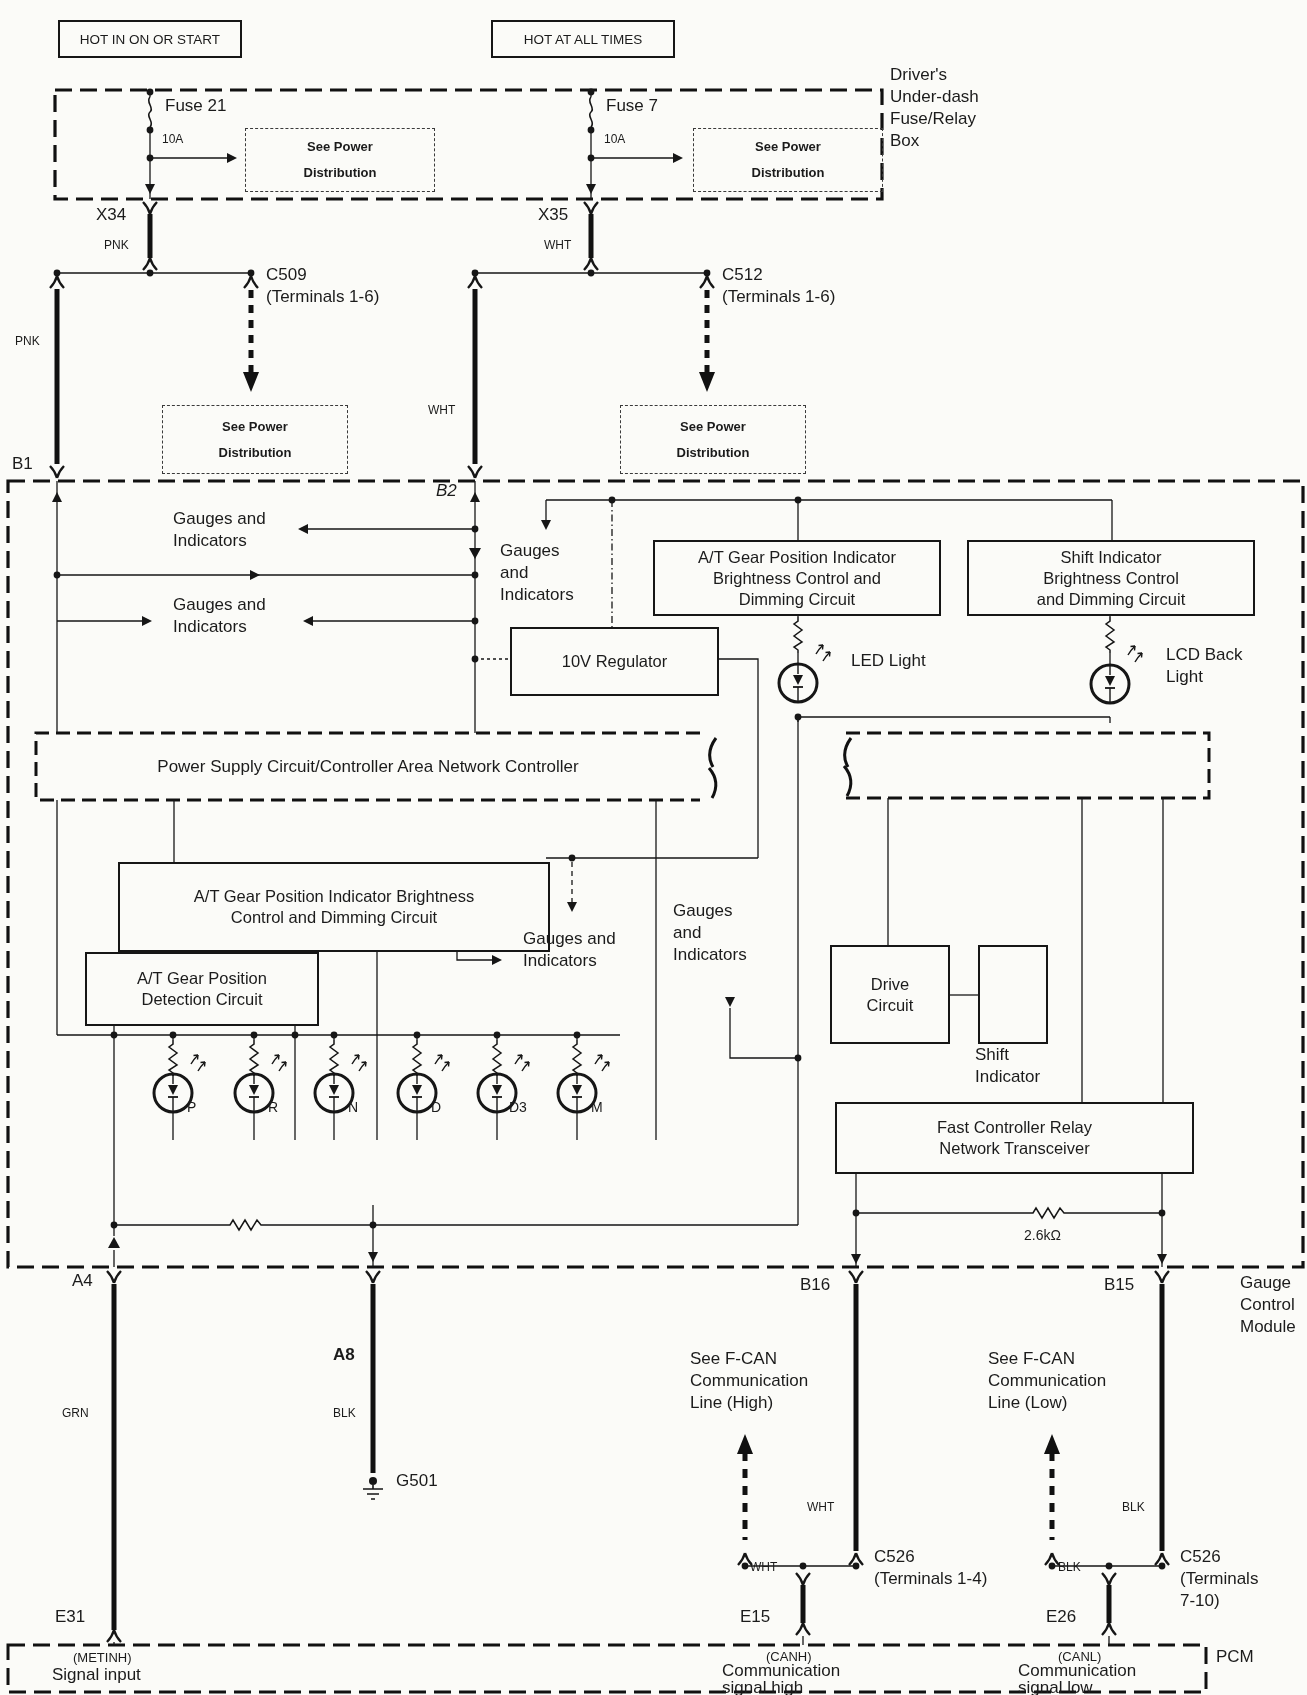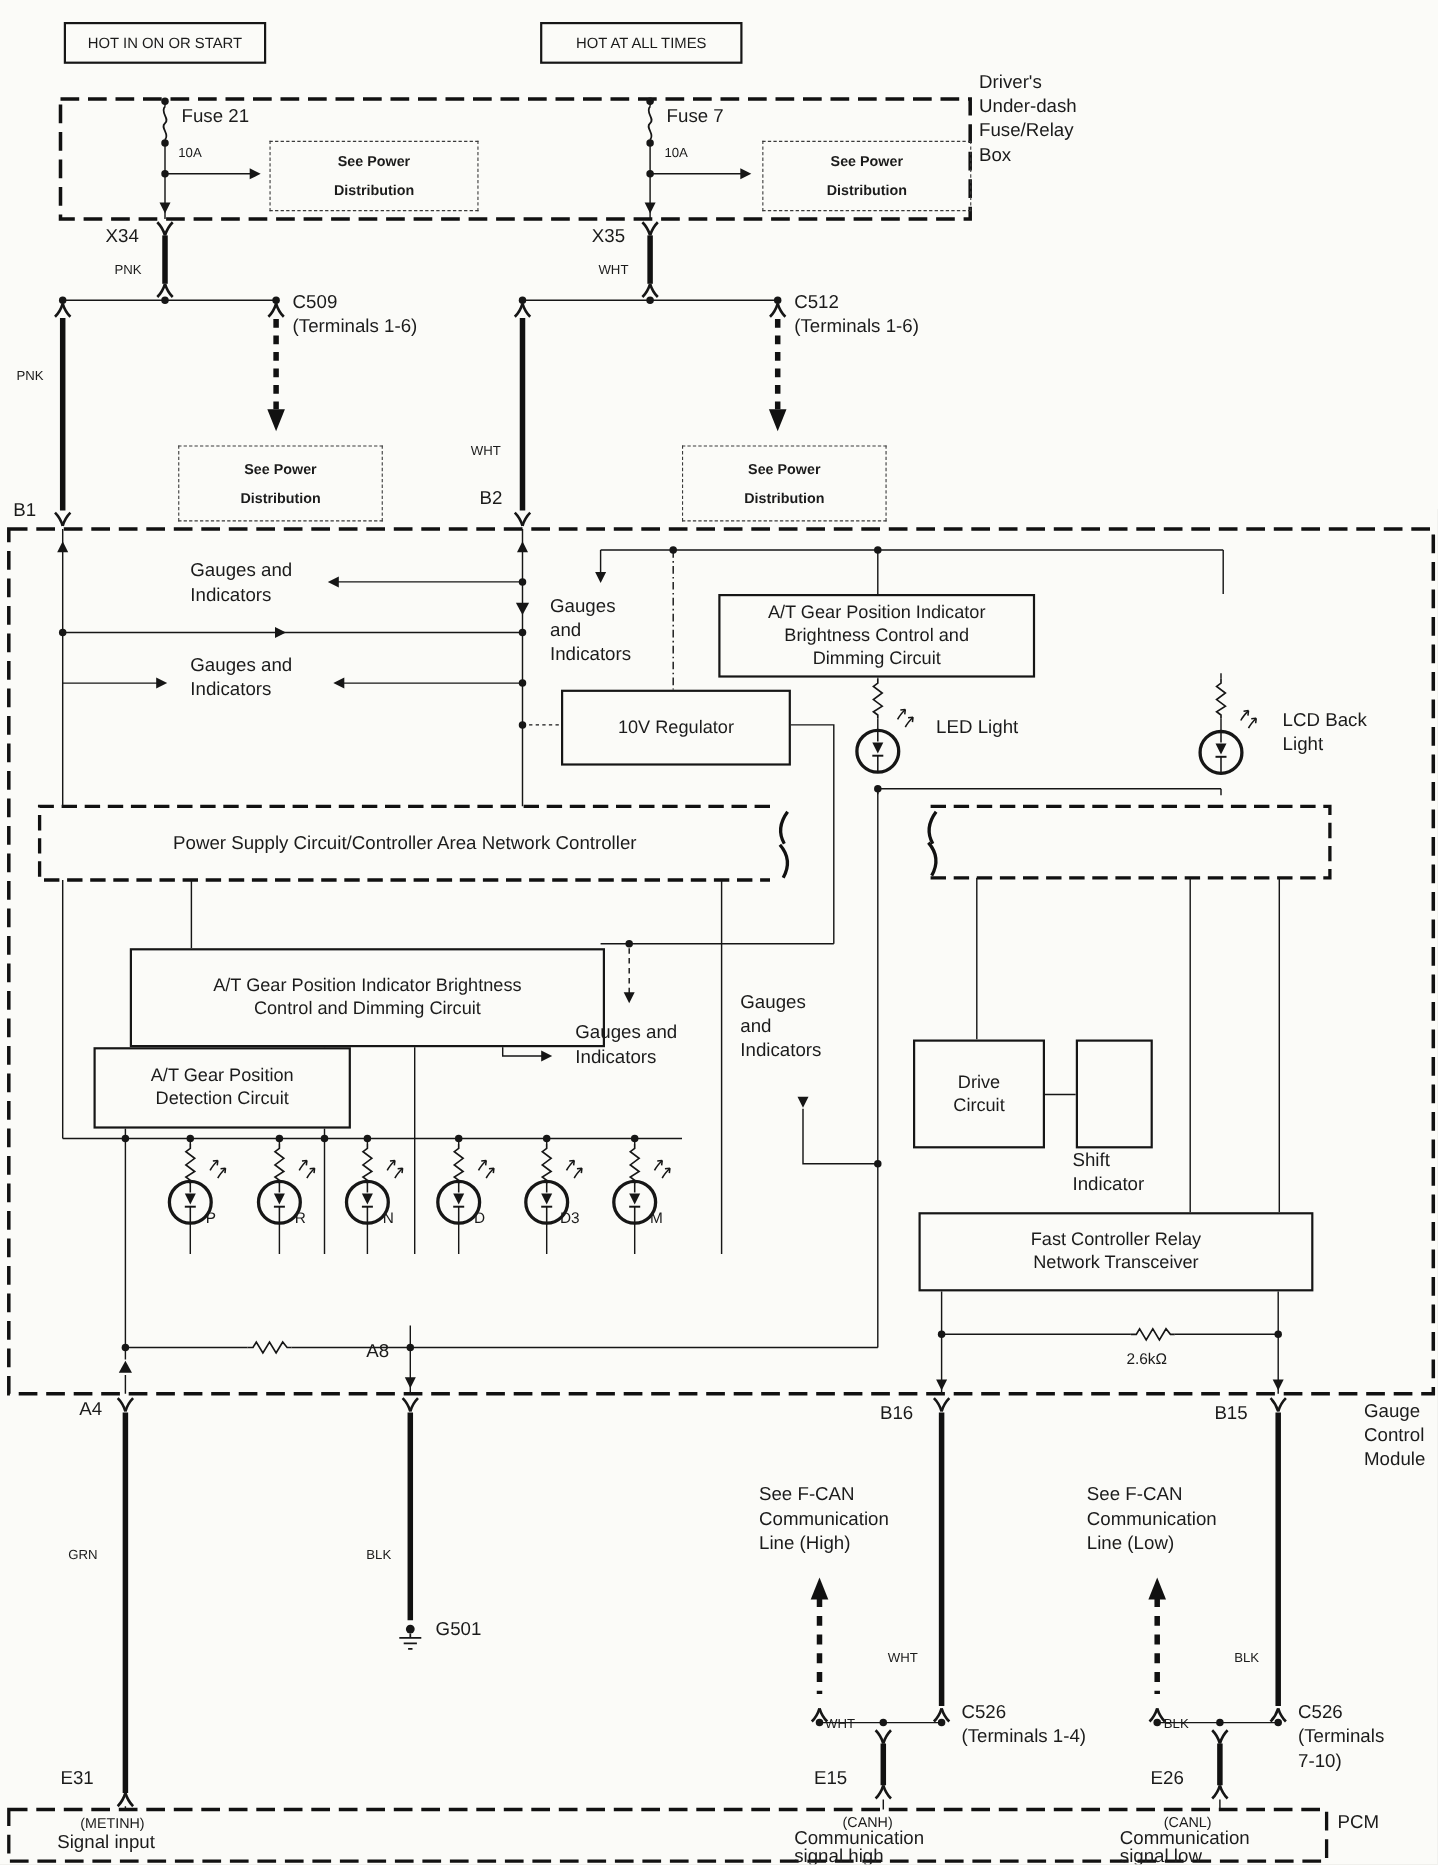--- a/index.html
+++ b/index.html
@@ -346,20 +346,25 @@
 <div class="seep" style="left:620px;top:405px;width:184px;height:67px;">
   <span>See Power</span>
   <span>Distribution</span>
 </div>
 
 <div class="bx" style="left:653px;top:540px;width:284px;height:72px;">
   <span>A/T Gear Position Indicator</span>
   <span>Brightness Control and</span>
   <span>Dimming Circuit</span>
 </div>
+<div class="bx" style="left:967px;top:540px;width:284px;height:72px;">
+  <span>Shift Indicator</span>
+  <span>Brightness Control</span>
+  <span>and Dimming Circuit</span>
+</div>
 <div class="bx" style="left:510px;top:627px;width:205px;height:65px;">
   <span>10V Regulator</span>
 </div>
 <div class="bx" style="left:118px;top:862px;width:428px;height:86px;">
   <span>A/T Gear Position Indicator Brightness</span>
   <span>Control and Dimming Circuit</span>
 </div>
 <div class="bx" style="left:85px;top:952px;width:230px;height:70px;">
   <span>A/T Gear Position</span>
   <span>Detection Circuit</span>
@@ -392,21 +397,21 @@
 <div class="lbl sm" style="left:544px;top:238px;">WHT</div>
 
 <div class="lbl" style="left:266px;top:264px;">C509</div>
 <div class="lbl" style="left:266px;top:286px;">(Terminals 1-6)</div>
 <div class="lbl" style="left:722px;top:264px;">C512</div>
 <div class="lbl" style="left:722px;top:286px;">(Terminals 1-6)</div>
 
 <div class="lbl sm" style="left:15px;top:334px;">PNK</div>
 <div class="lbl sm" style="left:428px;top:403px;">WHT</div>
 <div class="lbl" style="left:12px;top:453px;">B1</div>
-<div class="lbl" style="left:436px;top:442px;">B2</div>
+<div class="lbl" style="left:436px;top:480px;font-style:italic;">B2</div>
 
 <div class="lbl" style="left:173px;top:508px;">
   <div>Gauges and</div>
   <div>Indicators</div>
 </div>
 <div class="lbl" style="left:173px;top:594px;">
   <div>Gauges and</div>
   <div>Indicators</div>
 </div>
 <div class="lbl" style="left:500px;top:540px;">
@@ -448,21 +453,21 @@
 
 <div class="lbl" style="left:1024px;top:1224px;font-size:14px;">2.6kΩ</div>
 
 <div class="lbl" style="left:1240px;top:1272px;">
   <div>Gauge</div>
   <div>Control</div>
   <div>Module</div>
 </div>
 
 <div class="lbl" style="left:72px;top:1270px;">A4</div>
-<div class="lbl" style="left:333px;top:1218px;">A8</div>
+<div class="lbl" style="left:333px;top:1344px;font-weight:bold;">A8</div>
 <div class="lbl" style="left:800px;top:1274px;">B16</div>
 <div class="lbl" style="left:1104px;top:1274px;">B15</div>
 
 <div class="lbl sm" style="left:62px;top:1406px;">GRN</div>
 <div class="lbl sm" style="left:333px;top:1406px;">BLK</div>
 <div class="lbl" style="left:396px;top:1470px;">G501</div>
 
 <div class="lbl" style="left:690px;top:1348px;">
   <div>See F-CAN</div>
   <div>Communication</div>

